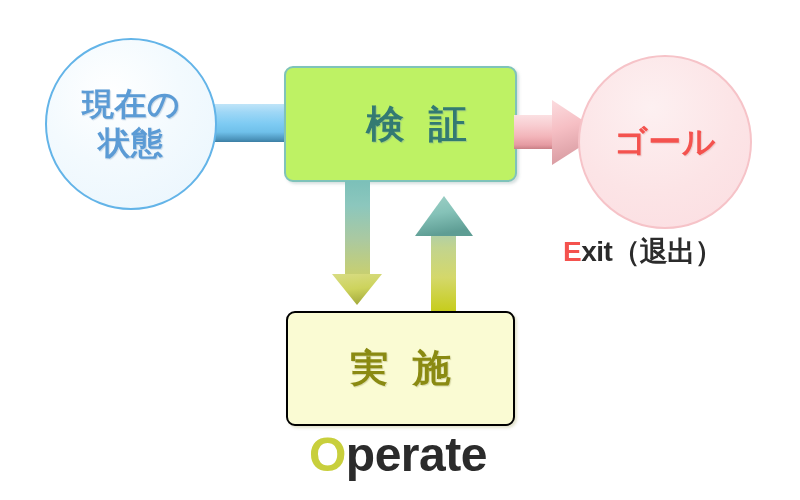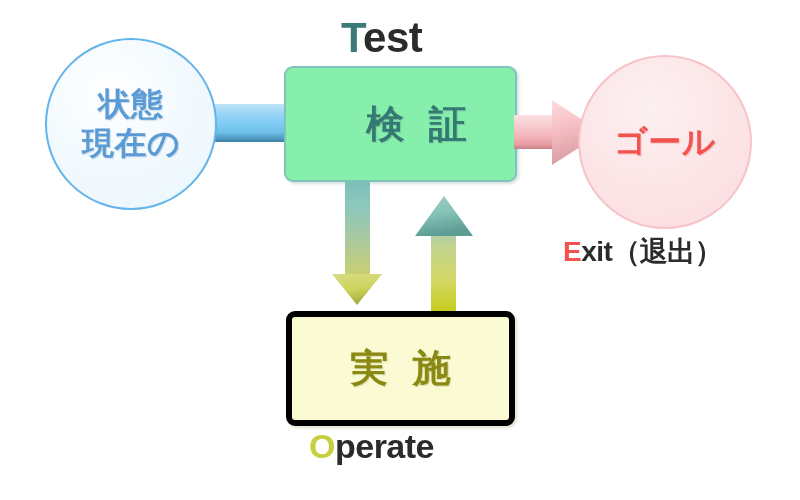--- a/index.html
+++ b/index.html
@@ -68,40 +68,40 @@
     display: flex;
     align-items: center;
     justify-content: center;
     box-sizing: border-box;
   }
   #verify-box {
     left: 284px;
     top: 66px;
     width: 233px;
     height: 116px;
-    background: #86efac;
+    background: #bef264;
     border: 2px solid #7fc3ba;
     box-shadow: 2px 2px 3px rgba(120,150,150,0.30);
     padding-left: 32px;
   }
   #verify-label {
     color: #337a72;
     font-size: 38px;
     font-weight: bold;
     letter-spacing: 7px;
     text-indent: 7px;
     text-shadow: 1px 1px 1px rgba(120,160,155,0.45);
   }
   #operate-box {
     left: 286px;
     top: 311px;
     width: 229px;
     height: 115px;
     background: #fafbd3;
-    border: 6px solid #000000;
+    border: 2px solid #000000;
     box-shadow: 2px 2px 3px rgba(160,160,90,0.30);
   }
   #operate-label {
     color: #8a8a12;
     font-size: 38px;
     font-weight: bold;
     letter-spacing: 7px;
     text-indent: 7px;
     text-shadow: 1px 1px 1px rgba(170,170,110,0.45);
   }
@@ -150,21 +150,21 @@
   }
   #test-caption {
     left: 341px;
     top: 14px;
     font-size: 42px;
     letter-spacing: -0.5px;
   }
   #operate-caption {
     left: 309px;
     top: 427px;
-    font-size: 34px;
+    font-size: 48px;
     letter-spacing: -0.5px;
   }
   #exit-caption {
     left: 563px;
     top: 233px;
     font-size: 28px;
     letter-spacing: -0.5px;
   }
   .accent-teal  { color: #3b7a76; }
   .accent-olive { color: #c8cf3c; }
@@ -173,28 +173,25 @@
 </style>
 </head>
 <body>
 
 <div id="canvas">
 
   <div id="entry-connector"></div>
 
   <div class="circle" id="current-state-circle">
     <div id="current-state-label">
+      <div>現在の</div>
       <div>状態</div>
-      <div>現在の</div>
     </div>
   </div>
 
-  <div class="caption" id="test-caption">
-    <span class="accent-teal">T</span><span class="dark-text">est</span>
-  </div>
 
   <div class="proc-box" id="verify-box">
     <span id="verify-label">検 証</span>
   </div>
 
   <div id="exit-arrow">
     <svg width="95" height="74" viewBox="0 0 95 74">
       <defs>
         <linearGradient id="pinkShaft" x1="0" y1="0" x2="0" y2="1">
           <stop offset="0%" stop-color="#fbe0e2"></stop>

